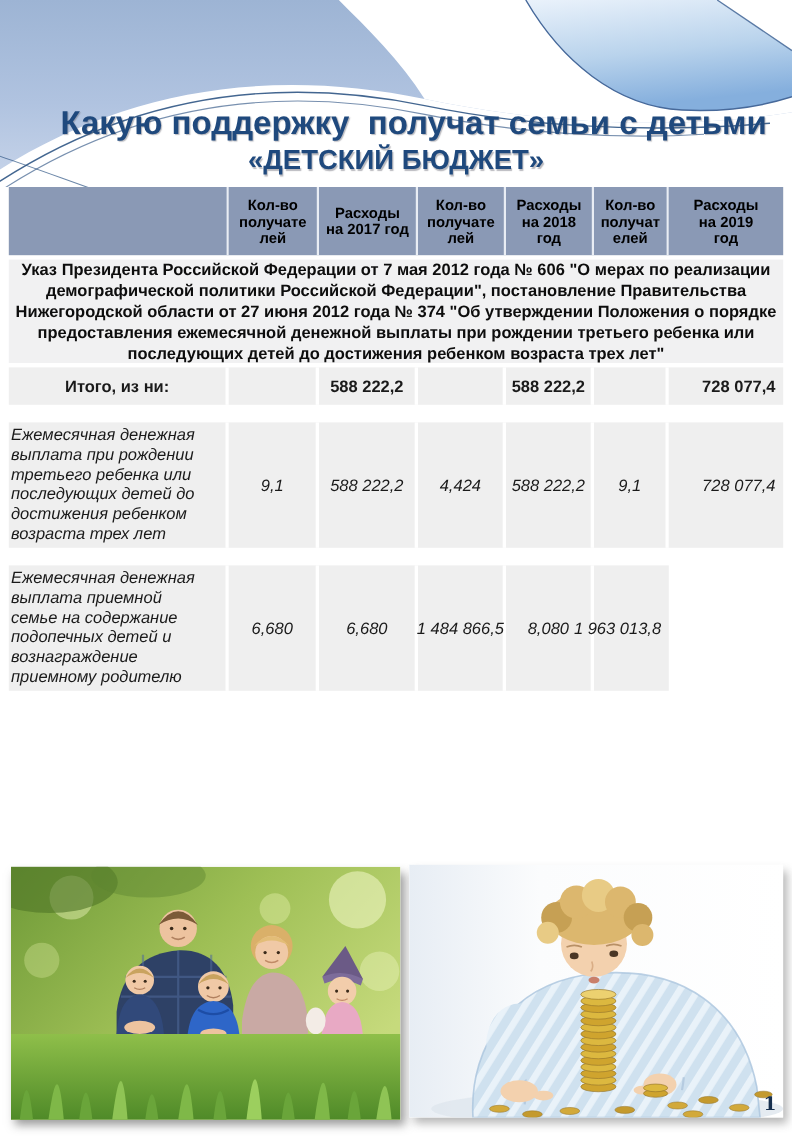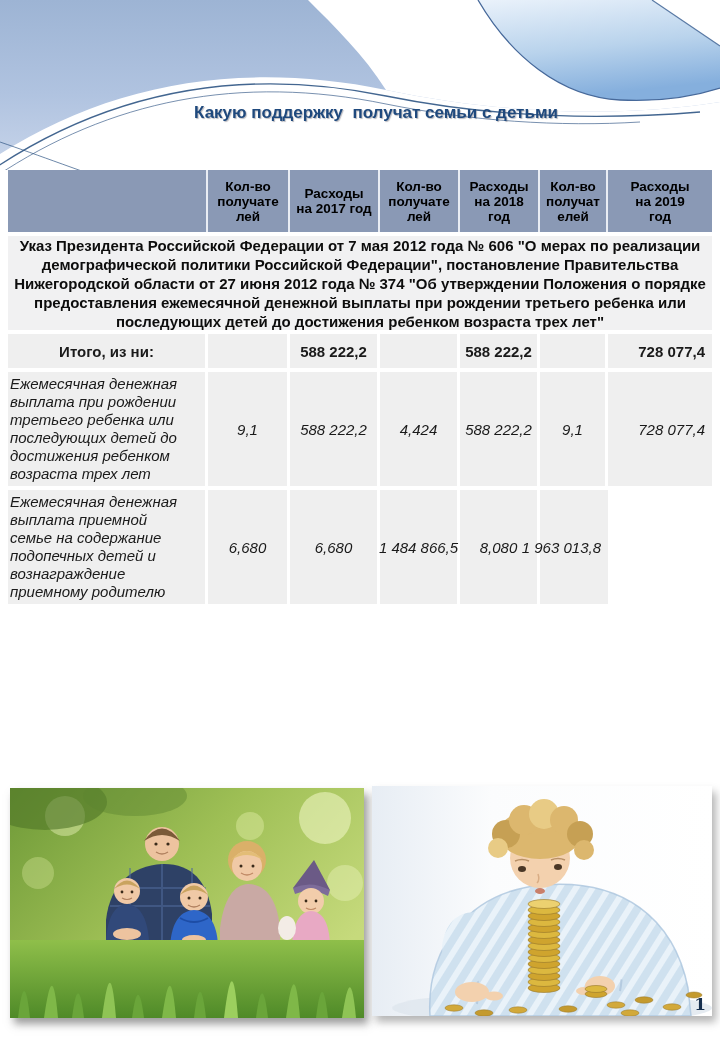--- a/index.html
+++ b/index.html
@@ -5,38 +5,38 @@
   * { margin:0; padding:0; box-sizing:border-box; }
   html,body { background:#ffffff; }
   body { width:720px; height:1040px; font-family:"Liberation Sans",sans-serif; }
   .slide { position:relative; width:720px; height:1040px; background:#ffffff; overflow:hidden; }
 
   
   .hdr { position:absolute; top:0; left:0; width:720px; height:170px; }
 
   
   .titles { position:absolute; top:97px; left:0; width:720px; text-align:center; color:#1f497d; font-weight:bold; }
-  .title1 { font-size:17px; line-height:32px; white-space:pre-wrap; text-shadow:1px 1px 1px rgba(100,100,110,.45);padding-left:32px; }
+  .title1 { font-size:30px; line-height:32px; white-space:pre-wrap; text-shadow:1px 1px 1px rgba(100,100,110,.45);padding-left:32px; }
   .title2 { font-size:25px; line-height:34px; letter-spacing:0px; text-shadow:1px 1px 1px rgba(100,100,110,.45); }
 
   
   .tbl { position:absolute; left:8px; top:170px; width:704px; }
   .grid { display:grid; grid-template-columns:200px 82px 90px 80px 80px 68px 104px; }
   .thead { height:62px; margin-bottom:4px; }
   .th { background:#8a99b5; color:#000000; font-weight:bold; font-size:13.5px; line-height:15px;
         display:flex; align-items:center; justify-content:center; text-align:center;
         white-space:pre-line; border-right:2px solid #e9edf4; }
   .th:last-child { border-right:none; }
 
   .law { background:#f1f1f2; margin-bottom:4px; font-weight:bold; font-size:15px; line-height:19px;
          text-align:center; display:flex; align-items:center; justify-content:center;
          padding:2px 6px; color:#0d0d0d; }
   .law1 { height:94px; } .law2 { height:84px; }
 
-  .row { margin-bottom:4px; }
+  .row { margin-bottom:16px; }
   .row .cell { background:#efefef; border-right:3px solid #ffffff; display:flex; align-items:center;
                justify-content:center; font-size:15px; color:#1a1a1a; overflow:visible; }
   .row .cell:last-child { border-right:none; }
   .total .cell { font-weight:bold; }
   .total .label { text-align:center; }
   .data .cell { font-style:italic; }
   .data .label { justify-content:flex-start; text-align:left; padding:3px 22px 3px 2px; line-height:18px; }
   .num { white-space:nowrap; font-size:14.5px; }
   .cell.c7 { justify-content:flex-end; padding-right:7px; }
   .total1 { height:34px; } .data1 { height:114px; } .total2 { height:80px; } .data2 { height:108px; }
@@ -75,20 +75,21 @@
     <path d="M 0,154 C 110,84 240,60 386,90 C 500,114 620,118 720,102 L 720,170 L 0,170 Z" fill="#ffffff"></path>
     <path d="M -5,168 C 110,92 240,66 386,96 C 480,115 580,122 700,112" fill="none" stroke="#2f5584" stroke-width="1.3" opacity="0.9"></path>
     <path d="M -5,177 C 110,100 240,74 386,104 C 470,121 560,127 640,122" fill="none" stroke="#2f5584" stroke-width="1" opacity="0.65"></path>
     <path d="M -6,140 C 30,152 72,168 130,188" fill="none" stroke="#2f5584" stroke-width="1" opacity="0.7"></path>
     <path d="M 652,0 L 720,0 L 720,46 Z" fill="#ffffff"></path>
     <path d="M 652,0 L 720,46" fill="none" stroke="#5a7aa5" stroke-width="1.2"></path>
   </svg>
 
   <div class="titles">
     <div class="title1">Какую поддержку  получат семьи с детьми</div>
+    <div class="title2">«ДЕТСКИЙ БЮДЖЕТ»</div>
   </div>
 
   <div class="tbl">
 
     <div class="grid thead">
       <div class="th"></div>
       <div class="th">Кол-во
 получате
 лей</div>
       <div class="th">Расходы

